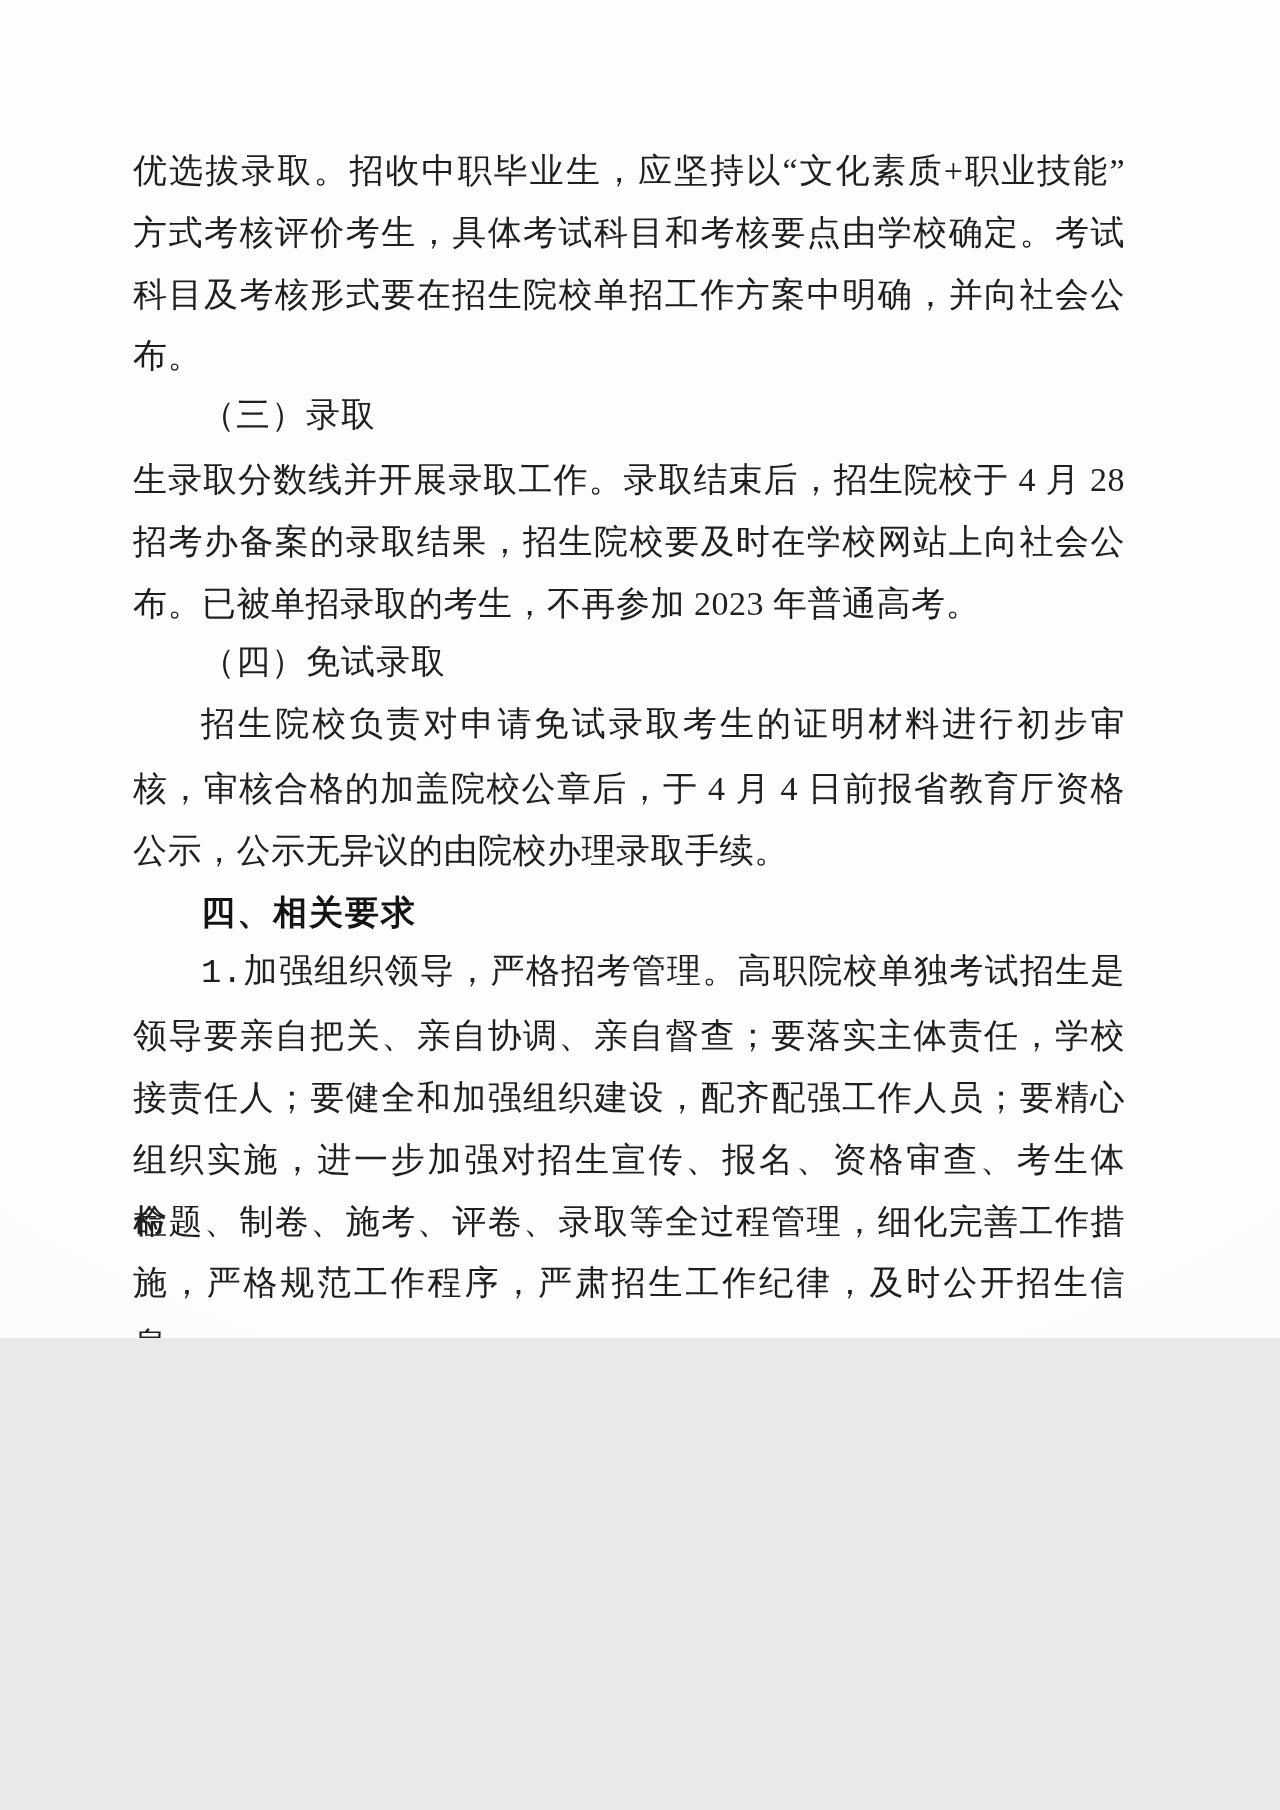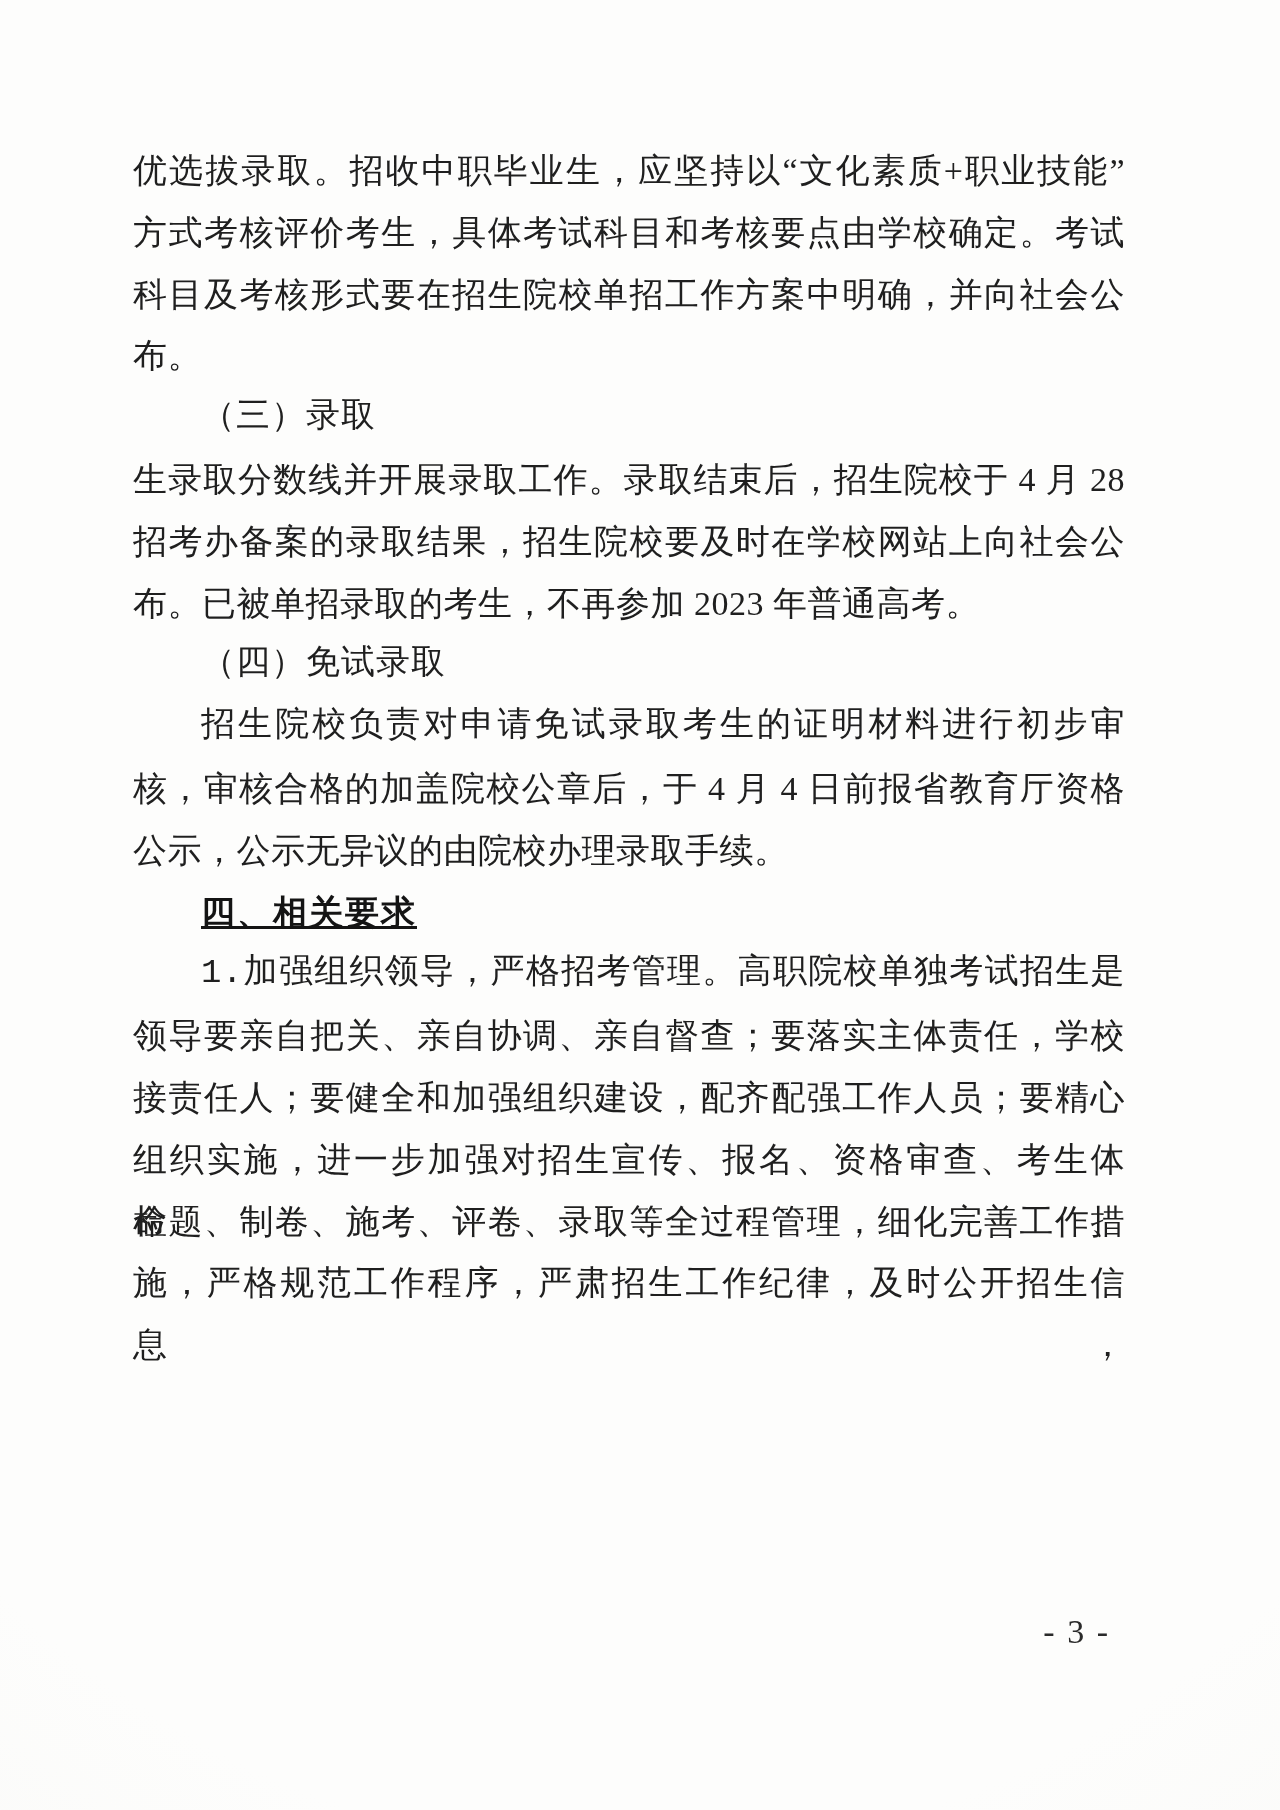--- a/index.html
+++ b/index.html
@@ -3,21 +3,21 @@
 <meta charset="utf-8">
 <style>
   html, body {
     margin: 0;
     padding: 0;
     background: #e9e9e7;
   }
   .page {
     position: relative;
     width: 1280px;
-    height: 1810px;
+    height: 1338px;
     margin: 0 auto;
     background:
       radial-gradient(ellipse 140% 110% at 50% 42%, #fdfdfc 55%, #f6f6f3 92%, #f1f1ee 100%);
     font-family: "Liberation Serif", "DejaVu Serif", serif;
     color: #1f1f1f;
     overflow: hidden;
   }
   .doc {
     position: absolute;
     left: 133px;
@@ -40,21 +40,20 @@
   }
   .line.indent { text-indent: 2em; font-family: Liberation Mono, monospace; }
   .paragraph.heading .line {
     letter-spacing: 1px;
   }
   .paragraph.heading-bold .line {
     font-family: "Liberation Sans", "DejaVu Sans", sans-serif;
     font-weight: 700;
     color: #141414;
     letter-spacing: 2px;
-    text-decoration: underline;
   }
   .footer {
     position: absolute;
     top: 1601px;
     right: 170px;
     font-size: 34px;
     line-height: 61.8px;
     color: #2a2a2a;
     letter-spacing: 2px;
   }

